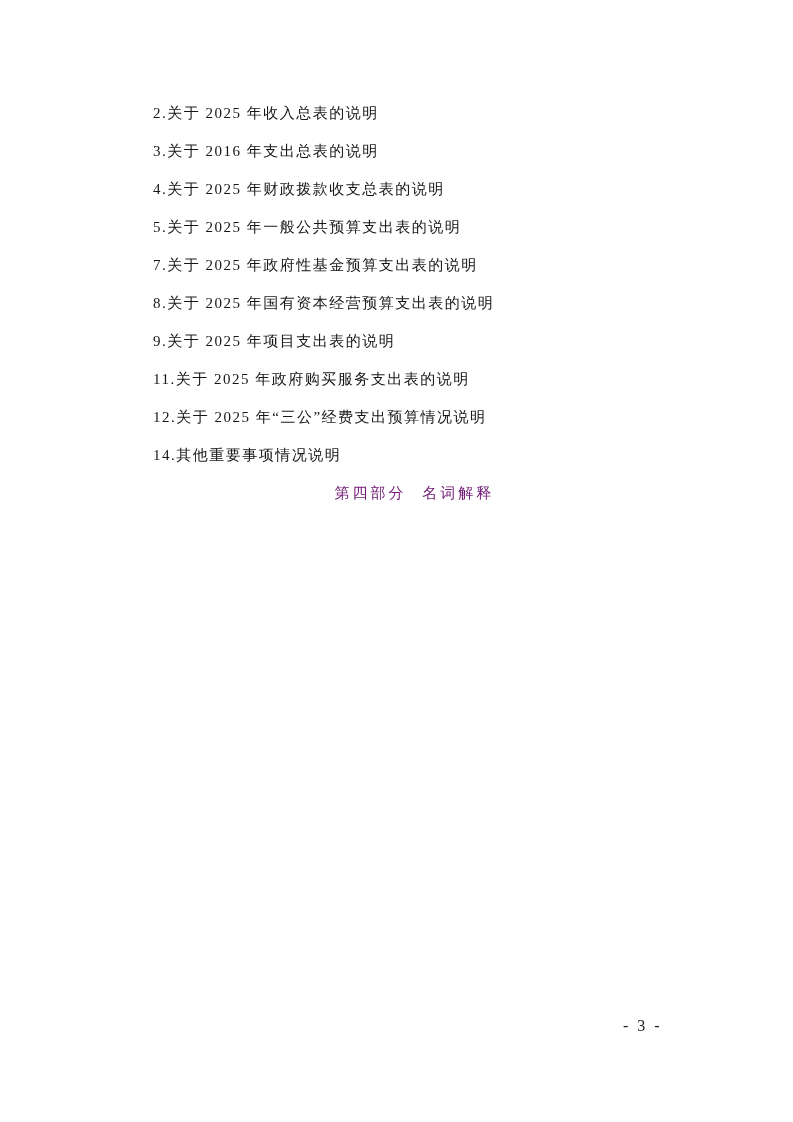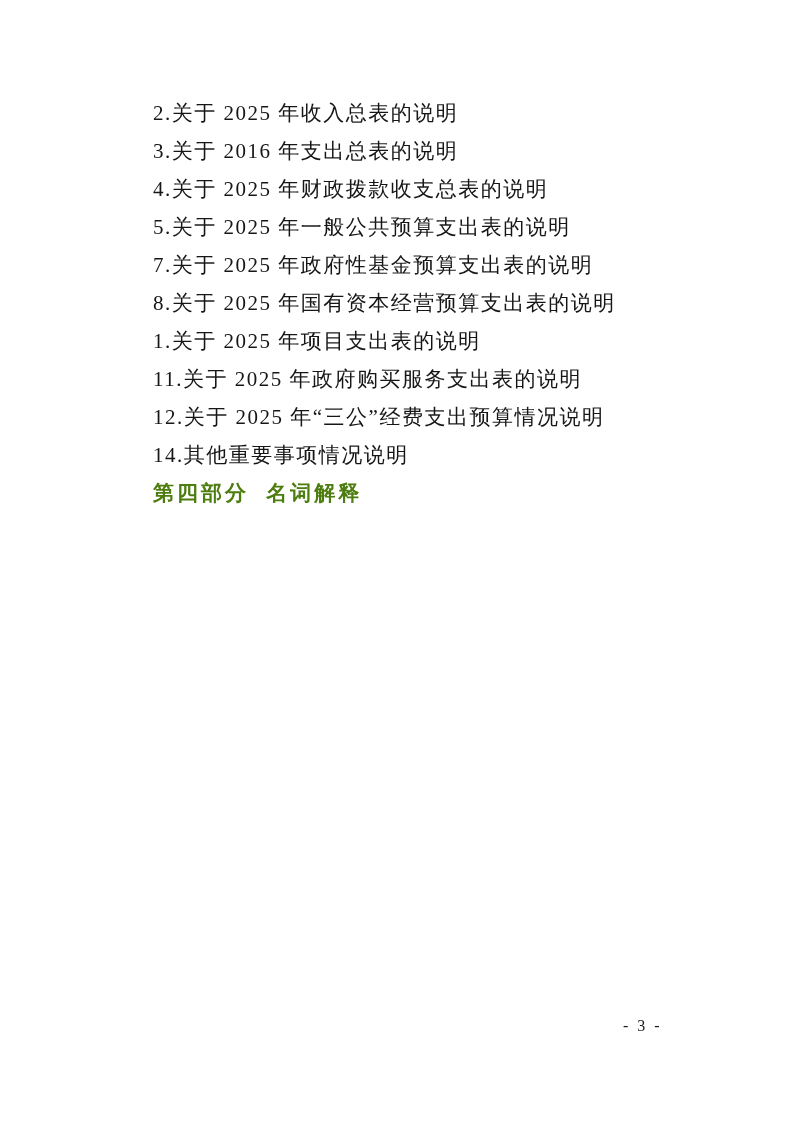--- a/index.html
+++ b/index.html
@@ -15,31 +15,32 @@
     overflow: hidden;
     font-family: "Liberation Serif", "DejaVu Serif", serif;
     color: #161616;
   }
   .toc {
     position: absolute;
     left: 153px;
     top: 94px;
   }
   .toc-line {
-    font-size: 21px;
+    font-size: 15px;
     line-height: 38px;
     letter-spacing: 1.5px;
     white-space: nowrap;
     color: #161616;
   }
   .section-heading {
-    font-weight: bold;
+    font-weight: normal;
     letter-spacing: 3px;
     word-spacing: 9px;
-    color: #4d7c0f;
+    color: #701a75;
+    text-align: right;
   }
   .page-number {
     position: absolute;
     left: 623px;
     top: 1013px;
     font-size: 16px;
     line-height: 26px;
     letter-spacing: 2.5px;
     color: #1c1c1c;
     white-space: nowrap;
@@ -50,21 +51,21 @@
 
 <div class="page">
 
   <div class="toc">
     <div class="toc-line">2.关于 2025 年收入总表的说明</div>
     <div class="toc-line">3.关于 2016 年支出总表的说明</div>
     <div class="toc-line">4.关于 2025 年财政拨款收支总表的说明</div>
     <div class="toc-line">5.关于 2025 年一般公共预算支出表的说明</div>
     <div class="toc-line">7.关于 2025 年政府性基金预算支出表的说明</div>
     <div class="toc-line">8.关于 2025 年国有资本经营预算支出表的说明</div>
-    <div class="toc-line">1.关于 2025 年项目支出表的说明</div>
+    <div class="toc-line">9.关于 2025 年项目支出表的说明</div>
     <div class="toc-line">11.关于 2025 年政府购买服务支出表的说明</div>
     <div class="toc-line">12.关于 2025 年“三公”经费支出预算情况说明</div>
     <div class="toc-line">14.其他重要事项情况说明</div>
     <div class="toc-line section-heading">第四部分 名词解释</div>
   </div>
 
   <div class="page-number">- 3 -</div>
 
 </div>
 

